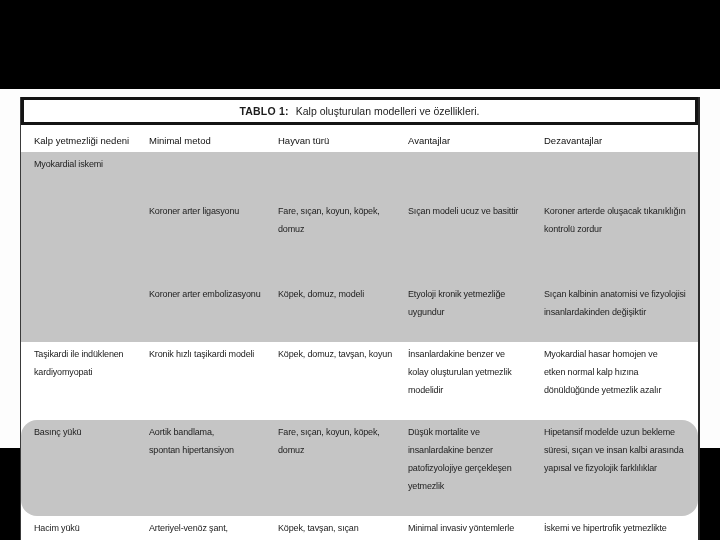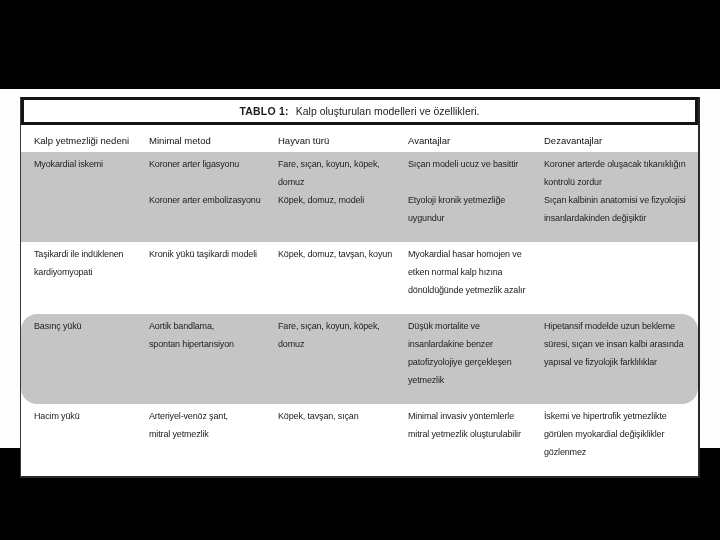--- a/index.html
+++ b/index.html
@@ -42,27 +42,27 @@
   .header-row {
     height:27px;
     align-items:center;
     font-size:9.5px; font-weight:normal; color:#101010;
     background:#fff;
     padding-top:3px;
   }
   .body-row {
     font-size:9px; line-height:18px; color:#222;
     letter-spacing:-0.15px;
-    padding-top:3px; padding-bottom:15px;
+    padding-top:3px; padding-bottom:21px;
   }
   .row-shaded { background:#c5c5c5; }
   .cell { padding-right:7px; }
   .cell.first { padding-left:13px; }
   .cell-text { white-space:pre-line; }
-  .entry { min-height:36px; }
+  .entry { min-height:36px;margin-top:47px; }
   .row-1 { min-height:71px; }
   .row-2 { min-height:64px; }
   .row-3 { min-height:73px;border-radius:16px; }
   .row-4 { min-height:65px; }
 </style>
 </head>
 <body>
 
 <div class="letterbox top"></div>
 <div class="letterbox bottom"></div>
@@ -108,24 +108,29 @@
 insanlardakinden değişiktir</div>
       </div>
     </div>
 
     <div class="grid-row body-row row-2">
       <div class="cell first">
         <div class="cell-text">Taşikardi ile indüklenen
 kardiyomyopati</div>
       </div>
       <div class="cell">
-        <div class="cell-text">Kronik yükü taşikardi modeli</div>
+        <div class="cell-text">Kronik hızlı taşikardi modeli</div>
       </div>
       <div class="cell">
         <div class="cell-text">Köpek, domuz, tavşan, koyun</div>
+      </div>
+      <div class="cell">
+        <div class="cell-text">İnsanlardakine benzer ve
+kolay oluşturulan yetmezlik
+modelidir</div>
       </div>
       <div class="cell">
         <div class="cell-text">Myokardial hasar homojen ve
 etken normal kalp hızına
 dönüldüğünde yetmezlik azalır</div>
       </div>
     </div>
 
     <div class="grid-row body-row row-3 row-shaded">
       <div class="cell first">

